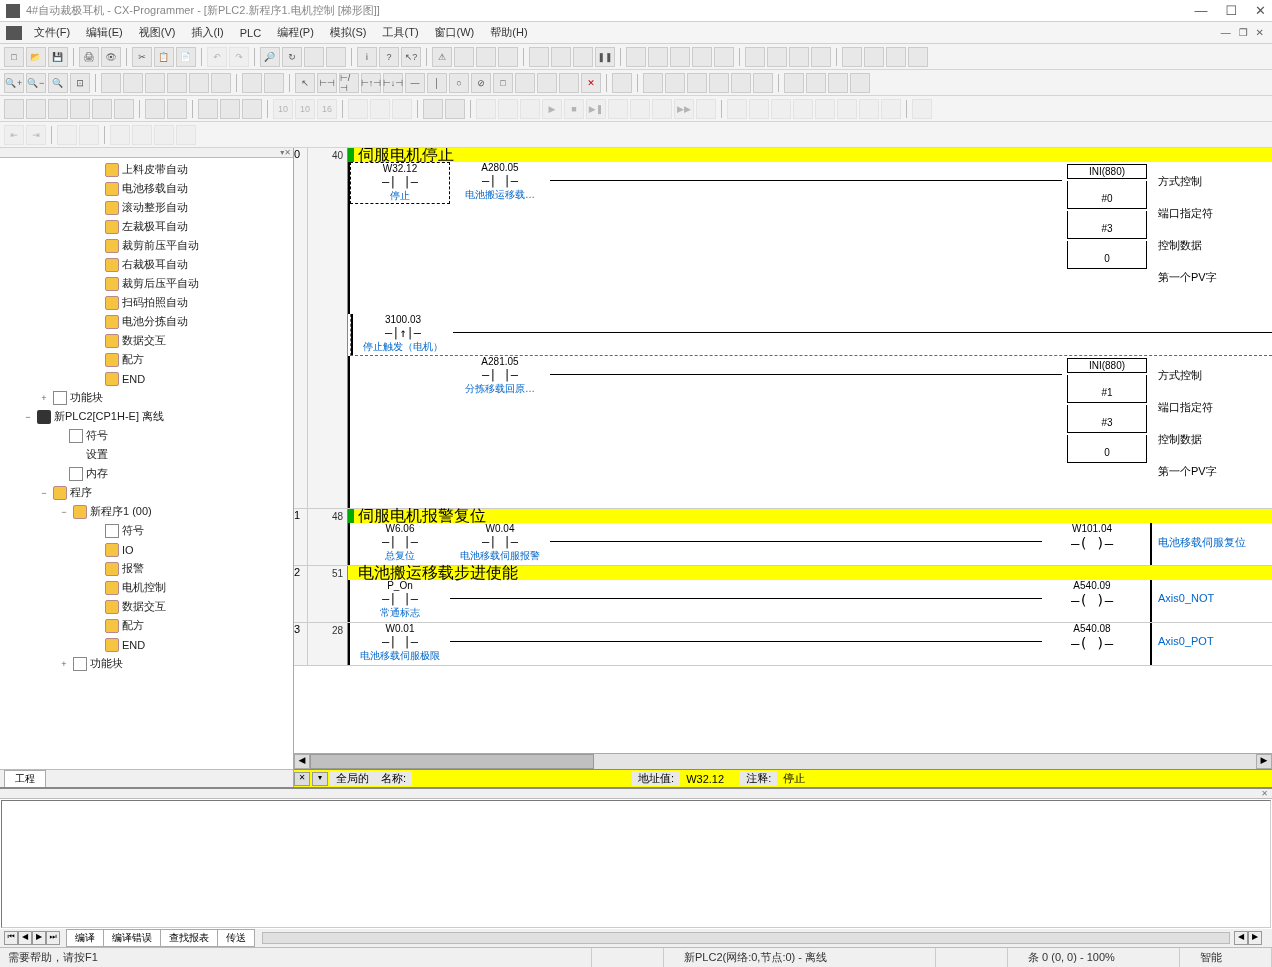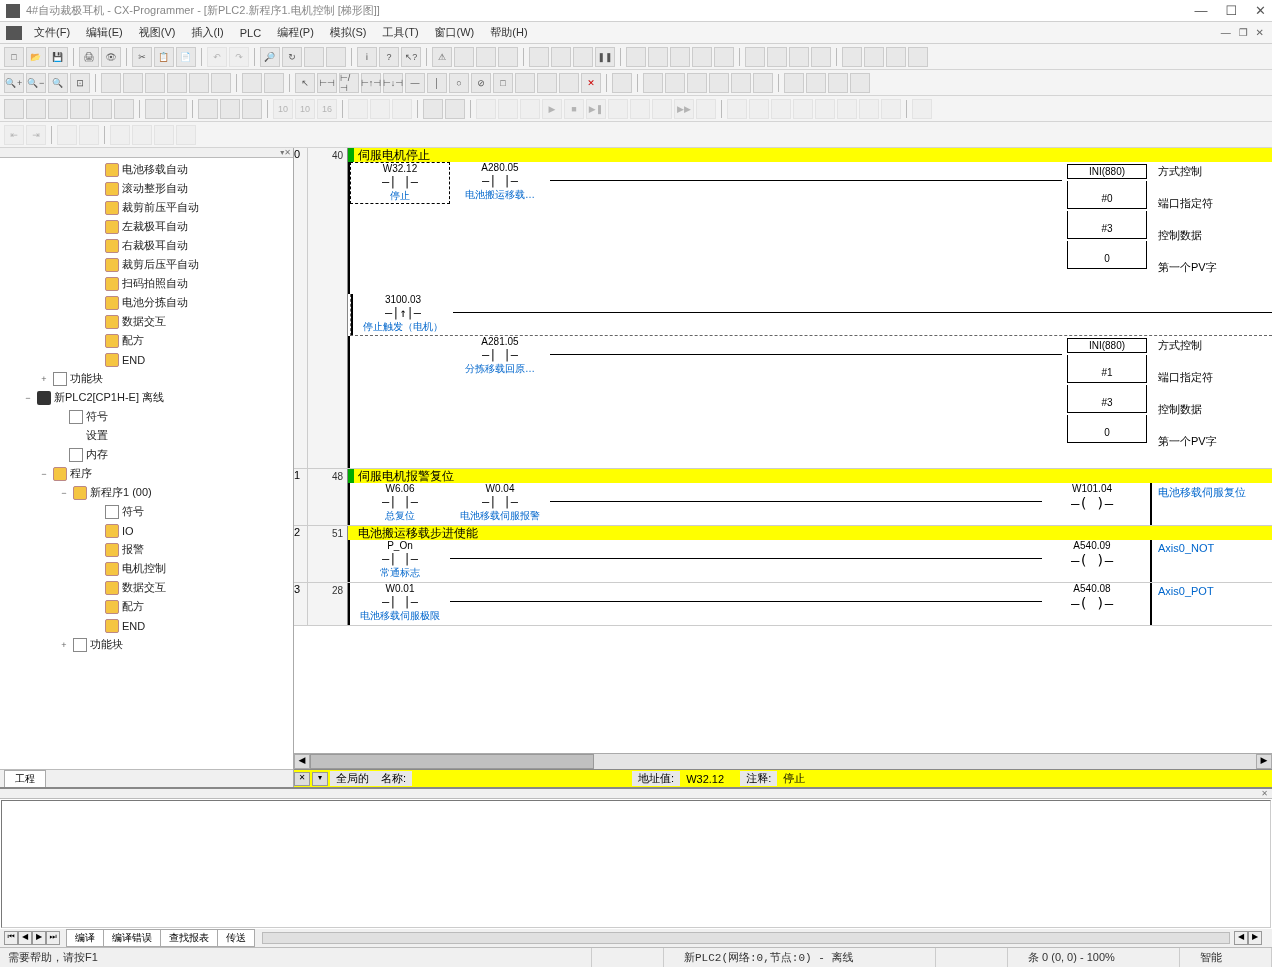--- a/index.html
+++ b/index.html
@@ -27,36 +27,36 @@
 .tree-icon { width: 14px; height: 14px; margin: 0 3px; display: inline-flex; align-items: center; justify-content: center; font-size: 10px; }
 .tree-icon.yellow { background: #f5c542; border: 1px solid #b88; border-radius: 2px; }
 .tree-icon.doc { background: #fff; border: 1px solid #888; }
 .tree-icon.plc { background: #333; color: #fff; border-radius: 2px; }
 .tree-icon.gear { color: #777; }
 .tree-label { color: #222; }
 .tree-tab { height: 18px; background: #f0f0f0; border-top: 1px solid #bbb; display: flex; align-items: center; }
 .tree-tab .tab { background: #fff; border: 1px solid #aaa; border-bottom: none; padding: 1px 10px; margin-left: 4px; font-size: 10px; }
 .ladder-panel { flex: 1; display: flex; flex-direction: column; background: #fff; overflow: hidden; }
 .ladder-body { flex: 1; overflow: auto; position: relative; background: #fff; }
-.rung-bar { background: #ffff00; height: 14px; display: flex; align-items: center; font-size: 12px; color: #000; }
+.rung-bar { background: #ffff00; height: 14px; display: flex; align-items: center; font-size: 16px; color: #000; }
 .rung-bar .green { width: 6px; height: 14px; background: #0a0; margin-right: 4px; }
 .rung-wrap { display: flex; border-bottom: 1px solid #ccc; }
 .rung-num-col { width: 14px; background: #f4f4f4; border-right: 1px solid #ccc; }
 .rung-step-col { width: 40px; background: #f4f4f4; border-right: 1px solid #888; text-align: right; padding: 2px 4px 0 0; color: #333; font-size: 10px; }
 .rung-content { flex: 1; display: flex; flex-direction: column; }
 .rung-row { display: flex; align-items: flex-start; height: 42px; position: relative; }
 .rail { width: 2px; background: #000; align-self: stretch; }
 .contact-cell { width: 100px; text-align: center; position: relative; }
 .addr { font-size: 10px; color: #000; height: 12px; }
 .sym { height: 14px; font-family: monospace; font-size: 12px; }
 .comment { font-size: 10px; color: #06c; height: 14px; overflow: hidden; white-space: nowrap; }
 .wire { height: 1px; background: #000; flex: 1; margin-top: 18px; }
 .box-block { border: 1px solid #000; width: 80px; text-align: center; font-size: 10px; padding: 1px 0; margin-top: 2px; }
 .box-col { width: 90px; display: flex; flex-direction: column; align-items: center; gap: 0; }
-.side-labels { width: 120px; padding: 2px 6px; font-size: 10px; color: #000; }
+.side-labels { width: 120px; padding: 12px 6px; font-size: 10px; color: #000; }
 .side-labels div { height: 32px; display: flex; align-items: flex-start; }
 .coil { width: 100px; text-align: center; }
 .coil .circle { font-family: monospace; font-size: 14px; }
 .hscroll { height: 16px; background: #f0f0f0; border-top: 1px solid #aaa; display: flex; }
 .hscroll .track { flex: 1; background: #e4e4e4; position: relative; }
 .hscroll .thumb { position: absolute; left: 0; width: 30%; height: 100%; background: #c0c0c0; border: 1px solid #999; }
 .hscroll .arrow { width: 16px; background: #ddd; border: 1px solid #aaa; text-align: center; font-size: 9px; cursor: pointer; }
 .info-bar { height: 18px; background: #ffff00; display: flex; align-items: center; font-size: 11px; border-top: 1px solid #888; }
 .info-bar .seg { padding: 0 6px; color: #000; white-space: nowrap; }
 .info-bar .val { background: #ffff00; color: #000; }
@@ -269,36 +269,41 @@
 
   <div class="tree-panel">
     <div class="tree-header">
       <span>▾</span>
       <span>✕</span>
     </div>
     <div class="tree-body" id="tree-body">
         <div class="tree-node" style="--indent: 90px;">
           <span class="tree-exp"></span>
           <span class="tree-icon yellow"></span>
+          <span class="tree-label">上料皮带自动</span>
+        </div>
+        <div class="tree-node" style="--indent: 90px;">
+          <span class="tree-exp"></span>
+          <span class="tree-icon yellow"></span>
           <span class="tree-label">电池移载自动</span>
         </div>
         <div class="tree-node" style="--indent: 90px;">
           <span class="tree-exp"></span>
           <span class="tree-icon yellow"></span>
           <span class="tree-label">滚动整形自动</span>
         </div>
         <div class="tree-node" style="--indent: 90px;">
           <span class="tree-exp"></span>
           <span class="tree-icon yellow"></span>
+          <span class="tree-label">左裁极耳自动</span>
+        </div>
+        <div class="tree-node" style="--indent: 90px;">
+          <span class="tree-exp"></span>
+          <span class="tree-icon yellow"></span>
           <span class="tree-label">裁剪前压平自动</span>
-        </div>
-        <div class="tree-node" style="--indent: 90px;">
-          <span class="tree-exp"></span>
-          <span class="tree-icon yellow"></span>
-          <span class="tree-label">左裁极耳自动</span>
         </div>
         <div class="tree-node" style="--indent: 90px;">
           <span class="tree-exp"></span>
           <span class="tree-icon yellow"></span>
           <span class="tree-label">右裁极耳自动</span>
         </div>
         <div class="tree-node" style="--indent: 90px;">
           <span class="tree-exp"></span>
           <span class="tree-icon yellow"></span>
           <span class="tree-label">裁剪后压平自动</span>
@@ -600,17 +605,17 @@
     <div class="nav" style="margin-left:4px;">
       <span>◀</span>
       <span>▶</span>
     </div>
   </div>
 </div>
 
 <div class="statusbar">
   <div class="sseg flex">需要帮助，请按F1</div>
   <div class="sseg" style="width:60px;"></div>
-  <div class="sseg" style="width:260px;font-family:Liberation Mono, monospace;">新PLC2(网络:0,节点:0) - 离线</div>
+  <div class="sseg" style="width:260px;">新PLC2(网络:0,节点:0) - 离线</div>
   <div class="sseg" style="width:60px;"></div>
   <div class="sseg" style="width:160px;">条 0 (0, 0) - 100%</div>
   <div class="sseg" style="width:80px;">智能</div>
 </div>
 
 </body></html>

